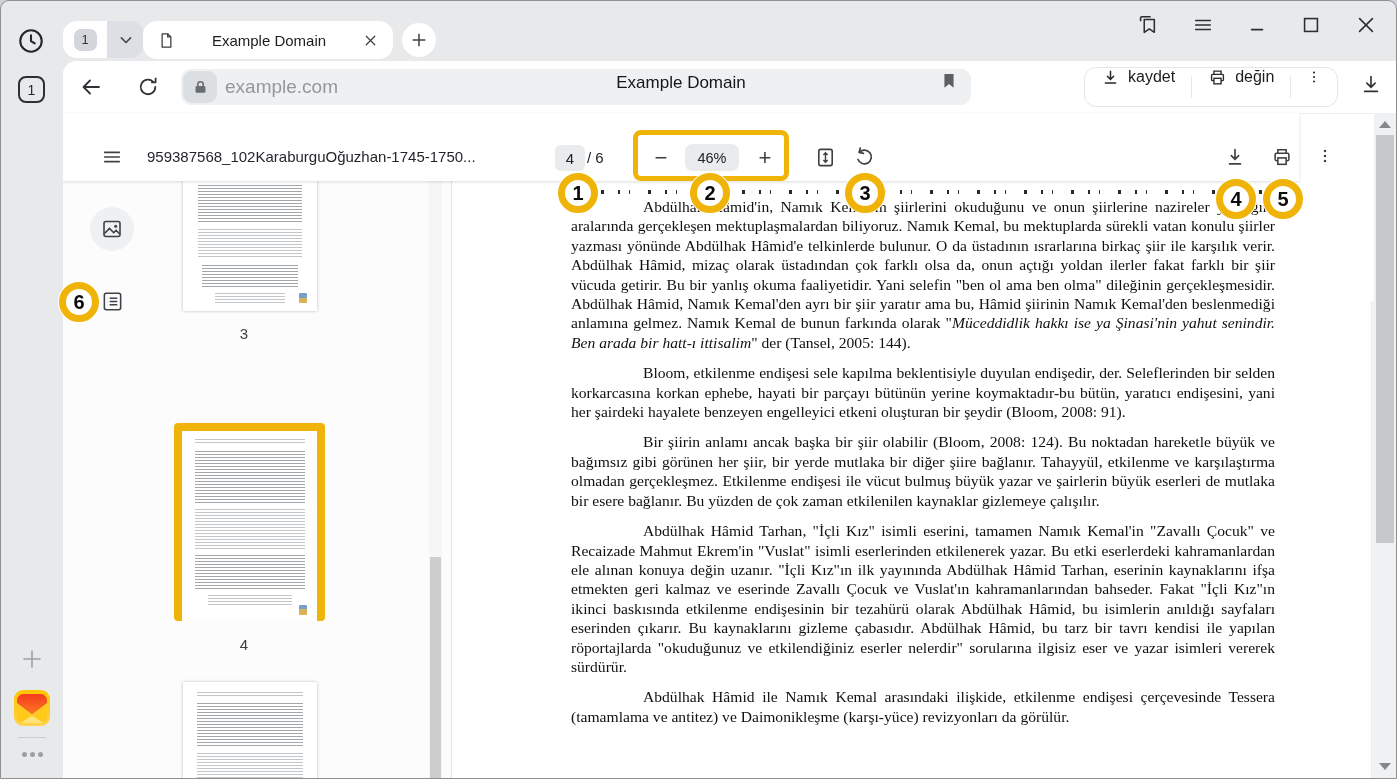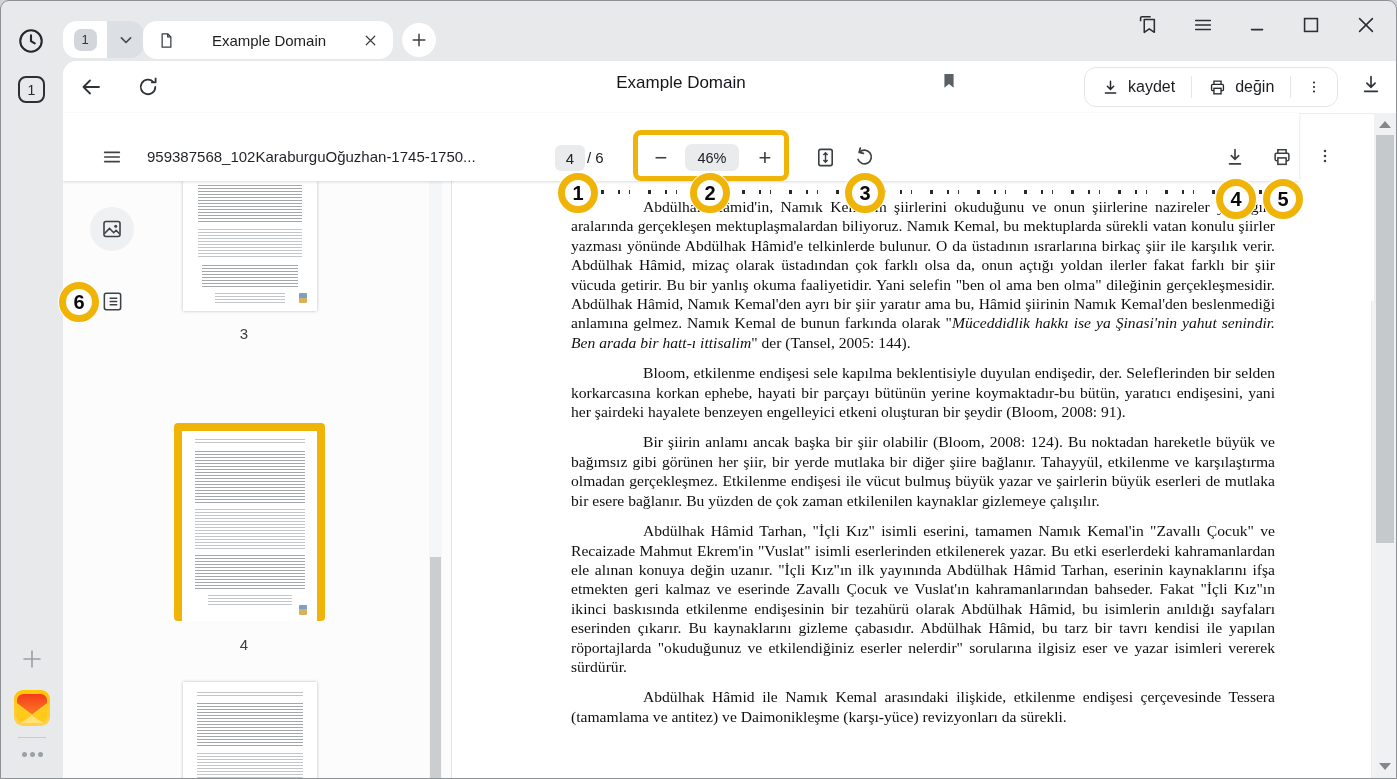--- a/index.html
+++ b/index.html
@@ -32,21 +32,21 @@
   .nav-btn{position:absolute;top:14px;width:24px;height:24px;}
   .addr{position:absolute;left:118px;top:8px;width:790px;height:36px;background:#eef0f2;border-radius:10px;
         display:flex;align-items:center;}
   .lock-badge{margin-left:2px;width:34px;height:32px;background:#dcdfe2;border-radius:9px;display:flex;
               align-items:center;justify-content:center;}
   .url{margin-left:8px;font-size:19px;color:#94989d;}
   .ptitle{position:absolute;left:418px;top:12px;width:400px;text-align:center;font-size:17px;color:#141619;}
   .bm{position:absolute;left:876px;top:10px;width:20px;height:20px;}
   .actions{position:absolute;left:1021px;top:6px;height:40px;background:#fff;border:1px solid #e3e5e7;
            border-radius:12px;display:flex;align-items:center;box-sizing:border-box;}
-  .act{display:flex;align-items:center;gap:8px;padding:0 16px;font-size:16px;color:#1b1d20;height:100%;}
+  .act{display:flex;gap:8px;padding:0 16px;font-size:16px;color:#1b1d20;height:100%;}
   .act-sep{width:1px;height:22px;background:#e4e6e8;}
   .dl-tray{position:absolute;left:1297px;top:12px;width:22px;height:22px;}
   .toolbar-row{position:absolute;left:0;top:0;right:0;height:52px;background:#fff;border-bottom:1px solid #ecedef;}
   
   .pdf-toolbar{position:absolute;left:0;top:52px;width:1236px;height:68px;background:#fff;
                box-shadow:0 1px 3px rgba(0,0,0,.14);z-index:5;}
   .pdf-ico{position:absolute;top:33px;width:24px;height:24px;}
   .fname{position:absolute;left:84px;top:35px;width:392px;font-size:15px;color:#1f2227;white-space:nowrap;
          overflow:hidden;}
   .pagebox{position:absolute;left:492px;top:32px;min-width:24px;height:26px;background:#e9ebed;border-radius:6px;
@@ -209,20 +209,29 @@
         <svg viewBox="0 0 24 24" width="24" height="24">
             <path d="M20 12H4.5M11 5.5L4.5 12l6.5 6.5" fill="none" stroke="#2f3337" stroke-width="1.8" stroke-linecap="round" stroke-linejoin="round"></path>
           </svg>
       </div>
       <div class="nav-btn" style="left:73px">
         <svg viewBox="0 0 24 24" width="24" height="24">
             <path d="M19.3 12a7.3 7.3 0 1 1-2.1-5.2" fill="none" stroke="#2f3337" stroke-width="1.8" stroke-linecap="round"></path>
             <path d="M19.6 2.8v4.5h-4.5" fill="none" stroke="#2f3337" stroke-width="1.8" stroke-linejoin="round"></path>
           </svg>
       </div>
+      <div class="addr">
+        <div class="lock-badge">
+          <svg viewBox="0 0 24 24" width="17" height="17">
+              <rect x="5" y="10" width="14" height="9.5" rx="2" fill="#686d72"></rect>
+              <path d="M8.2 10V7.6a3.8 3.8 0 0 1 7.6 0V10" fill="none" stroke="#686d72" stroke-width="2.2"></path>
+            </svg>
+        </div>
+        <span class="url">example.com</span>
+      </div>
       <div class="ptitle">Example Domain</div>
       <div class="bm">
         <svg viewBox="0 0 24 24" width="20" height="20">
             <path d="M6.5 3.5h11V20l-5.5-4.4L6.5 20z" fill="#5b6065"></path>
           </svg>
       </div>
       <div class="actions">
         <div class="act">
           <span>
               <svg viewBox="0 0 24 24" width="19" height="19" fill="none" stroke="#26292c" stroke-width="1.9" stroke-linecap="round">
@@ -359,21 +368,21 @@
 
     <div class="page">
       <div class="clip-line">
           <i></i>
         </div>
       <div class="doc-text">
         <p><span>Abdülhak Hâmid'in, Namık Kemal'ın şiirlerini okuduğunu ve onun şiirlerine nazireler yazdığını aralarında gerçekleşen mektuplaşmalardan biliyoruz. Namık Kemal, bu mektuplarda sürekli vatan konulu şiirler yazması yönünde Abdülhak Hâmid'e telkinlerde bulunur. O da üstadının ısrarlarına birkaç şiir ile karşılık verir. Abdülhak Hâmid, mizaç olarak üstadından çok farklı olsa da, onun açtığı yoldan ilerler fakat farklı bir şiir vücuda getirir. Bu bir yanlış okuma faaliyetidir. Yani selefin "ben ol ama ben olma" dileğinin gerçekleşmesidir. Abdülhak Hâmid, Namık Kemal'den ayrı bir şiir yaratır ama bu, Hâmid şiirinin Namık Kemal'den beslenmediği anlamına gelmez. Namık Kemal de bunun farkında olarak "</span><i>Müceddidlik hakkı ise ya Şinasi'nin yahut senindir. Ben arada bir hatt-ı ittisalim</i><span>" der (Tansel, 2005: 144).</span></p>
         <p>Bloom, etkilenme endişesi sele kapılma beklentisiyle duyulan endişedir, der. Seleflerinden bir selden korkarcasına korkan ephebe, hayati bir parçayı bütünün yerine koymaktadır-bu bütün, yaratıcı endişesini, yani her şairdeki hayalete benzeyen engelleyici etkeni oluşturan bir şeydir (Bloom, 2008: 91).</p>
         <p>Bir şiirin anlamı ancak başka bir şiir olabilir (Bloom, 2008: 124). Bu noktadan hareketle büyük ve bağımsız gibi görünen her şiir, bir yerde mutlaka bir diğer şiire bağlanır. Tahayyül, etkilenme ve karşılaştırma olmadan gerçekleşmez. Etkilenme endişesi ile vücut bulmuş büyük yazar ve şairlerin büyük eserleri de mutlaka bir esere bağlanır. Bu yüzden de çok zaman etkilenilen kaynaklar gizlemeye çalışılır.</p>
         <p>Abdülhak Hâmid Tarhan, "İçli Kız" isimli eserini, tamamen Namık Kemal'in "Zavallı Çocuk" ve Recaizade Mahmut Ekrem'in "Vuslat" isimli eserlerinden etkilenerek yazar. Bu etki eserlerdeki kahramanlardan ele alınan konuya değin uzanır. "İçli Kız"ın ilk yayınında Abdülhak Hâmid Tarhan, eserinin kaynaklarını ifşa etmekten geri kalmaz ve eserinde Zavallı Çocuk ve Vuslat'ın kahramanlarından bahseder. Fakat "İçli Kız"ın ikinci baskısında etkilenme endişesinin bir tezahürü olarak Abdülhak Hâmid, bu isimlerin anıldığı sayfaları eserinden çıkarır. Bu kaynaklarını gizleme çabasıdır. Abdülhak Hâmid, bu tarz bir tavrı kendisi ile yapılan röportajlarda "okuduğunuz ve etkilendiğiniz eserler nelerdir" sorularına ilgisiz eser ve yazar isimleri vererek sürdürür.</p>
-        <p>Abdülhak Hâmid ile Namık Kemal arasındaki ilişkide, etkilenme endişesi çerçevesinde Tessera (tamamlama ve antitez) ve Daimonikleşme (karşı-yüce) revizyonları da sürekli.</p>
+        <p>Abdülhak Hâmid ile Namık Kemal arasındaki ilişkide, etkilenme endişesi çerçevesinde Tessera (tamamlama ve antitez) ve Daimonikleşme (karşı-yüce) revizyonları da görülür.</p>
       </div>
 
       <div class="pdf-sb">
         <div class="up"></div>
         <div class="th"></div>
       </div>
     </div>
 
     <div class="br-sb">
       <div class="up"></div>

